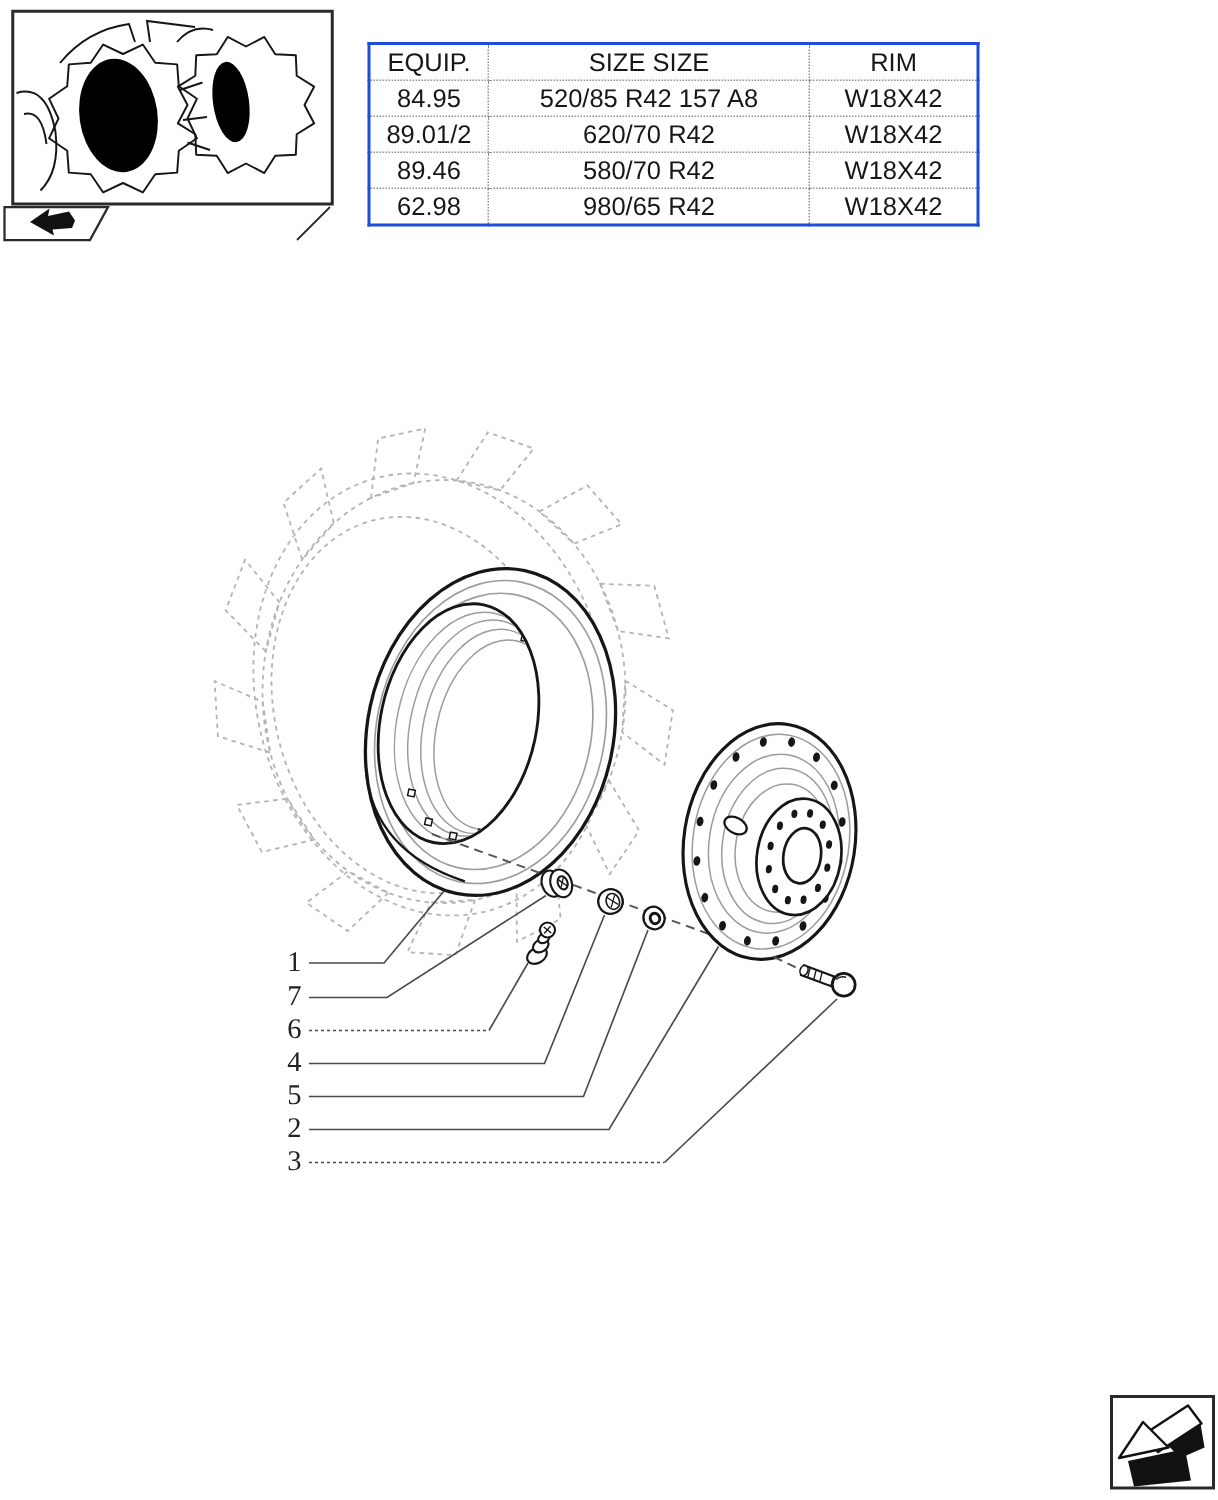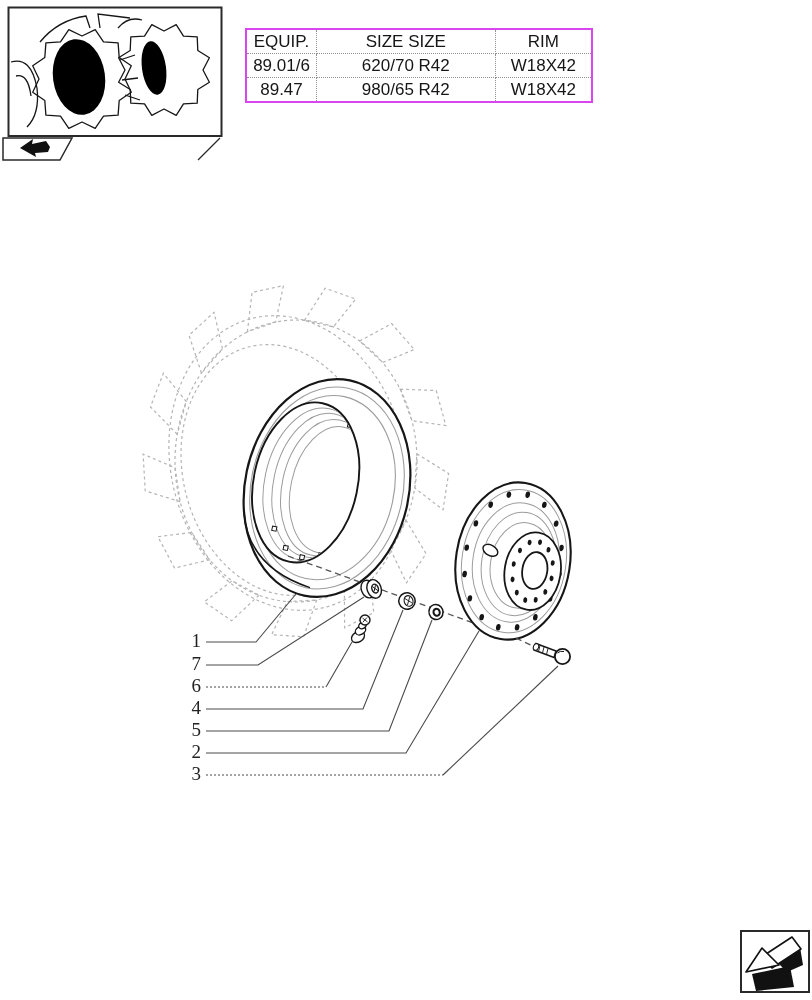--- a/index.html
+++ b/index.html
@@ -1,20 +1,20 @@
 <!DOCTYPE html>
 <html><head>
 <meta charset="utf-8">
 <style>
   html,body{margin:0;padding:0;background:#fff;}
   .page{position:relative;width:812px;height:1000px;background:#fff;
         font-family:"Liberation Sans",sans-serif;overflow:hidden;}
   svg.art{position:absolute;left:0;top:0;}
-  .parts-table{position:absolute;left:245px;top:28px;width:348px;z-index:2;
-        border-collapse:collapse;border:2px solid #d946ef;background:#fff;}
+  .parts-table{position:absolute;left:245px;top:28px;width:408px;z-index:2;
+        border-collapse:collapse;border:2px solid #1d4ed8;background:#fff;}
   .parts-table th,.parts-table td{
         border:1px dotted #909090;
         font-family:"Liberation Sans",sans-serif;
         font-size:17px;line-height:23px;font-weight:400;color:#161616;
         text-align:center;padding:0;white-space:nowrap;}
   .callout-text{font-family:"Liberation Serif",serif;font-size:19px;fill:#222;}
 </style>
 </head>
 <body>
 
@@ -227,25 +227,35 @@
     </colgroup>
     <thead>
       <tr>
         <th>EQUIP.</th>
         <th>SIZE SIZE</th>
         <th>RIM</th>
       </tr>
     </thead>
     <tbody>
         <tr>
-          <td>89.01/6</td>
+          <td>84.95</td>
+          <td>520/85 R42 157 A8</td>
+          <td>W18X42</td>
+        </tr>
+        <tr>
+          <td>89.01/2</td>
           <td>620/70 R42</td>
           <td>W18X42</td>
         </tr>
         <tr>
-          <td>89.47</td>
+          <td>89.46</td>
+          <td>580/70 R42</td>
+          <td>W18X42</td>
+        </tr>
+        <tr>
+          <td>62.98</td>
           <td>980/65 R42</td>
           <td>W18X42</td>
         </tr>
       </tbody>
   </table>
 
 </div>
 
 </body></html>

